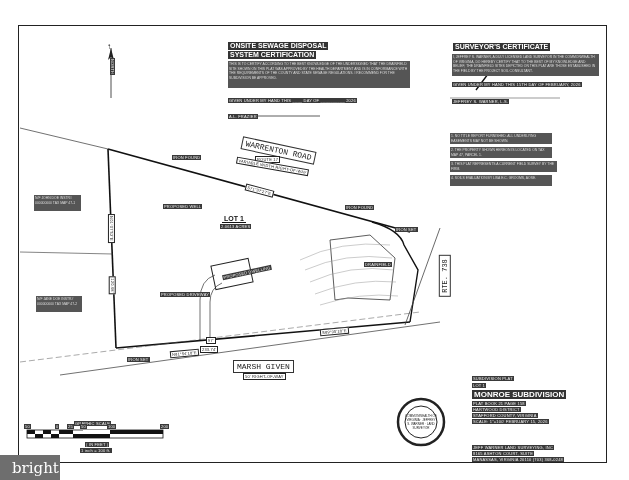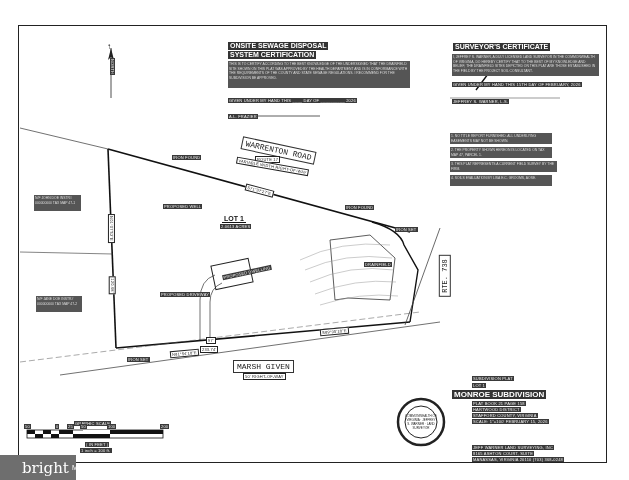--- a/index.html
+++ b/index.html
@@ -4,21 +4,21 @@
 <style>
   html,body{margin:0;padding:0;background:#fff;}
   body{width:629px;height:480px;position:relative;overflow:hidden;font-family:"Liberation Sans",sans-serif;}
   .frame{position:absolute;left:18px;top:25px;width:589px;height:438px;border:1.5px solid #222;box-sizing:border-box;}
   .lbl{position:absolute;background:#3a3a3a;color:#eee;font-size:4px;line-height:5px;padding:0 1px;white-space:nowrap;letter-spacing:0.2px;}
   .lbl.box{background:#fff;color:#222;border:0.8px solid #222;}
   .title{position:absolute;background:#333;color:#fff;font-weight:bold;white-space:nowrap;padding:0 2px;}
   .para{position:absolute;background:#555;color:#ddd;font-size:3.4px;line-height:4.5px;padding:1px;overflow:hidden;}
   .road{position:absolute;font-family:"Liberation Mono",monospace;color:#222;border:1px solid #333;padding:1px 3px;white-space:nowrap;}
   svg{position:absolute;left:0;top:0;}
-  .watermark{position:absolute;left:0;top:455px;width:76px;height:25px;background:#6e6e6e;color:#fff;display:flex;align-items:center;padding-left:22px;box-sizing:border-box;}
+  .watermark{position:absolute;left:0;top:455px;width:60px;height:25px;background:#6e6e6e;color:#fff;display:flex;align-items:center;padding-left:12px;box-sizing:border-box;}
   .watermark .b{font-family:"DejaVu Serif",serif;font-size:15px;}
   .watermark .m{font-size:7px;margin-left:3px;letter-spacing:1px;}
 </style>
 </head>
 <body>
 
 <div>
 
   <div class="frame"></div>
 
@@ -128,21 +128,21 @@
   <div class="lbl" style="left:55px;top:424px;">0</div>
   <div class="lbl" style="left:67px;top:424px;">25</div>
   <div class="lbl" style="left:80px;top:424px;">50</div>
   <div class="lbl" style="left:107px;top:424px;">100</div>
   <div class="lbl" style="left:160px;top:424px;">200</div>
   <div class="lbl" style="left:85px;top:442px;">( IN FEET )</div>
   <div class="lbl" style="left:80px;top:448px;">1 inch = 100 ft.</div>
 
   <div class="lbl" style="left:472px;top:376px;">SUBDIVISION PLAT</div>
   <div class="lbl" style="left:472px;top:383px;">LOT 1</div>
-  <div class="title" style="left:452px;top:390px;font-size:8px;line-height:9px;">MONROE SUBDIVISION</div>
+  <div class="title" style="left:472px;top:390px;font-size:8px;line-height:9px;">MONROE SUBDIVISION</div>
   <div class="lbl" style="left:472px;top:401px;">PLAT BOOK 21 PAGE 158</div>
   <div class="lbl" style="left:472px;top:407px;">HARTWOOD DISTRICT</div>
   <div class="lbl" style="left:472px;top:413px;">STAFFORD COUNTY, VIRGINIA</div>
   <div class="lbl" style="left:472px;top:419px;">SCALE: 1"=100'    FEBRUARY 15, 2026</div>
 
   <div class="lbl" style="left:472px;top:445px;">JEFF WARNER LAND SURVEYING, INC</div>
   <div class="lbl" style="left:472px;top:451px;">8165 ASHTON COURT, SUITE</div>
   <div class="lbl" style="left:472px;top:457px;">MANASSAS, VIRGINIA 20110   (703) 368-0248</div>
 
   <div style="position:absolute;left:405px;top:414px;width:32px;font-size:3px;line-height:4px;text-align:center;color:#222;">

